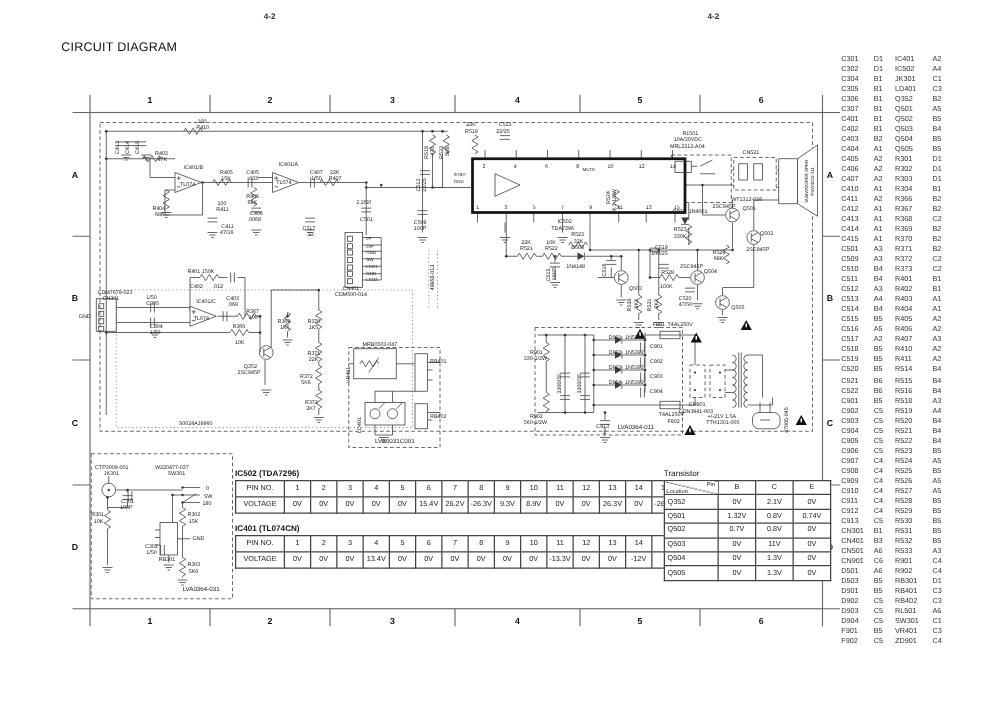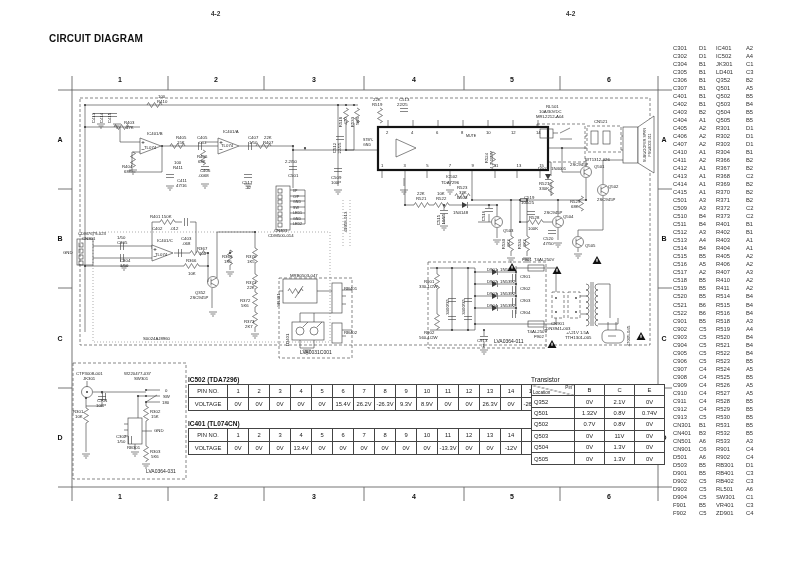--- a/index.html
+++ b/index.html
@@ -1,19 +1,19 @@
 <!DOCTYPE html>
 <html><head>
 <meta charset="utf-8">
 <style>
   html,body{margin:0;padding:0;}
   body{width:793px;height:561px;position:relative;background:#fff;overflow:hidden;
        font-family:"Liberation Sans","DejaVu Sans",sans-serif;color:#222;}
   .pagenum{position:absolute;top:10px;font-size:6.5px;font-weight:bold;color:#333;}
-  .title{position:absolute;left:49px;top:33px;font-size:10px;font-weight:bold;letter-spacing:.2px;color:#111;}
+  .title{position:absolute;left:49px;top:33px;font-size:10px;font-weight:normal;letter-spacing:.2px;color:#111;}
   #schematic{position:absolute;left:0;top:0;}
   #schematic line,#schematic polyline,#schematic path,#schematic rect,#schematic circle,#schematic polygon{
        stroke:#3c3c3c;stroke-width:.62;fill:none;}
   #schematic .frame{stroke:#666;stroke-width:.9;}
   #schematic .dash{stroke:#555;stroke-width:.7;stroke-dasharray:3 2;}
   #schematic .dotl{stroke:#777;stroke-width:.6;stroke-dasharray:1 2;}
   #schematic .thick{stroke:#141414;stroke-width:2.2;}
   #schematic .dot{fill:#3c3c3c;stroke:none;}
   #schematic .fil{fill:#3c3c3c;stroke:none;}
   #schematic .blk{fill:#111;stroke:none;}

